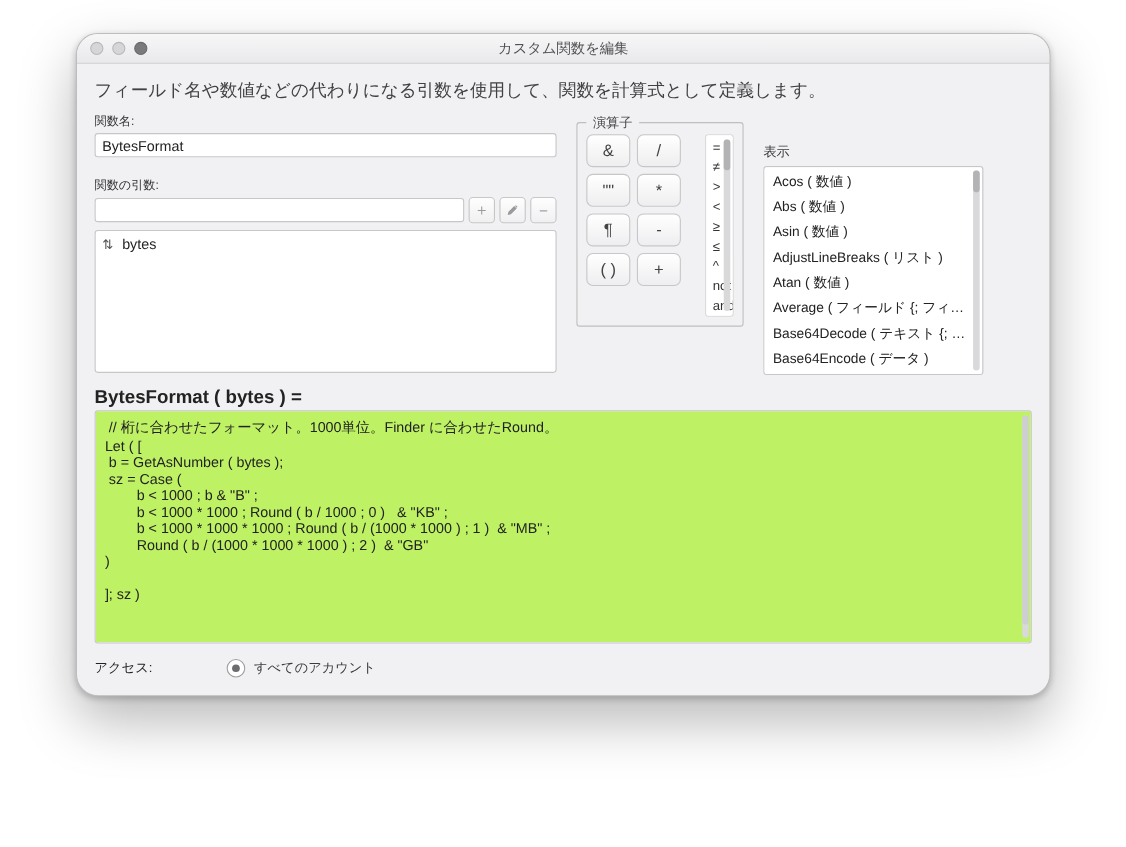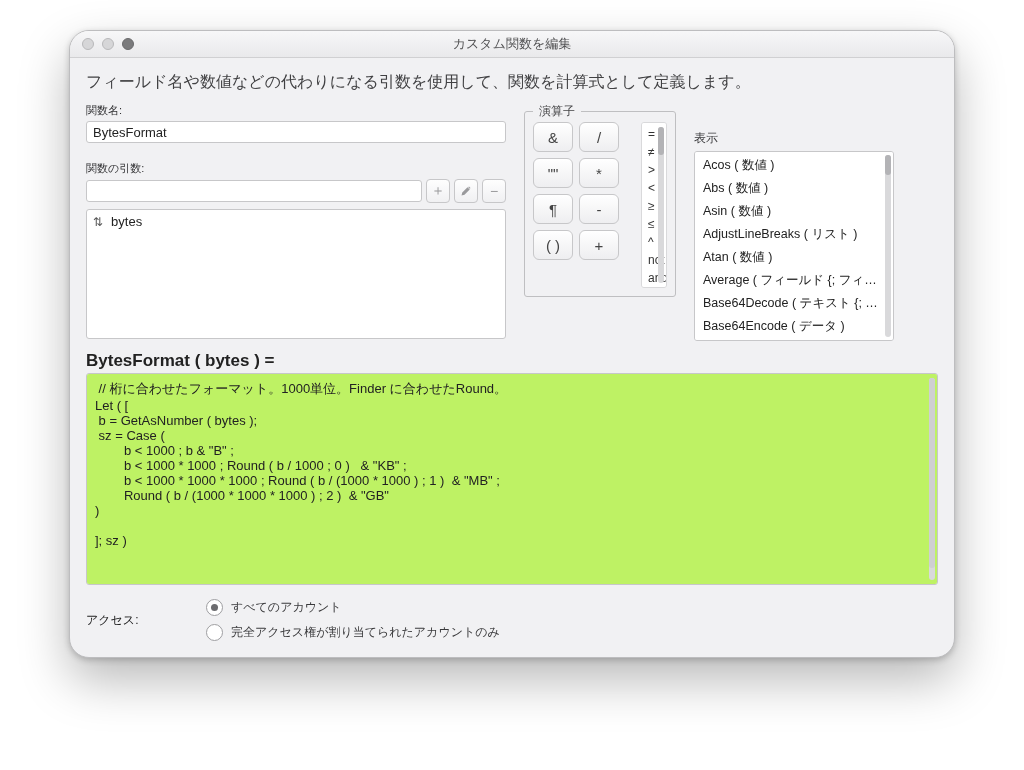--- a/index.html
+++ b/index.html
@@ -281,22 +281,18 @@
       </div>
     </div>
 
     <div class="accessrow">
       <div class="albl">アクセス:</div>
       <div class="radios">
         <div class="radio">
           <div class="rb checked"></div>
           <span>すべてのアカウント</span>
         </div>
-        <div class="radio">
-          <div class="rb"></div>
-          <span>完全アクセス権が割り当てられたアカウントのみ</span>
-        </div>
       </div>
     </div>
 
 
   </div>
 </div>
 
 </body></html>

